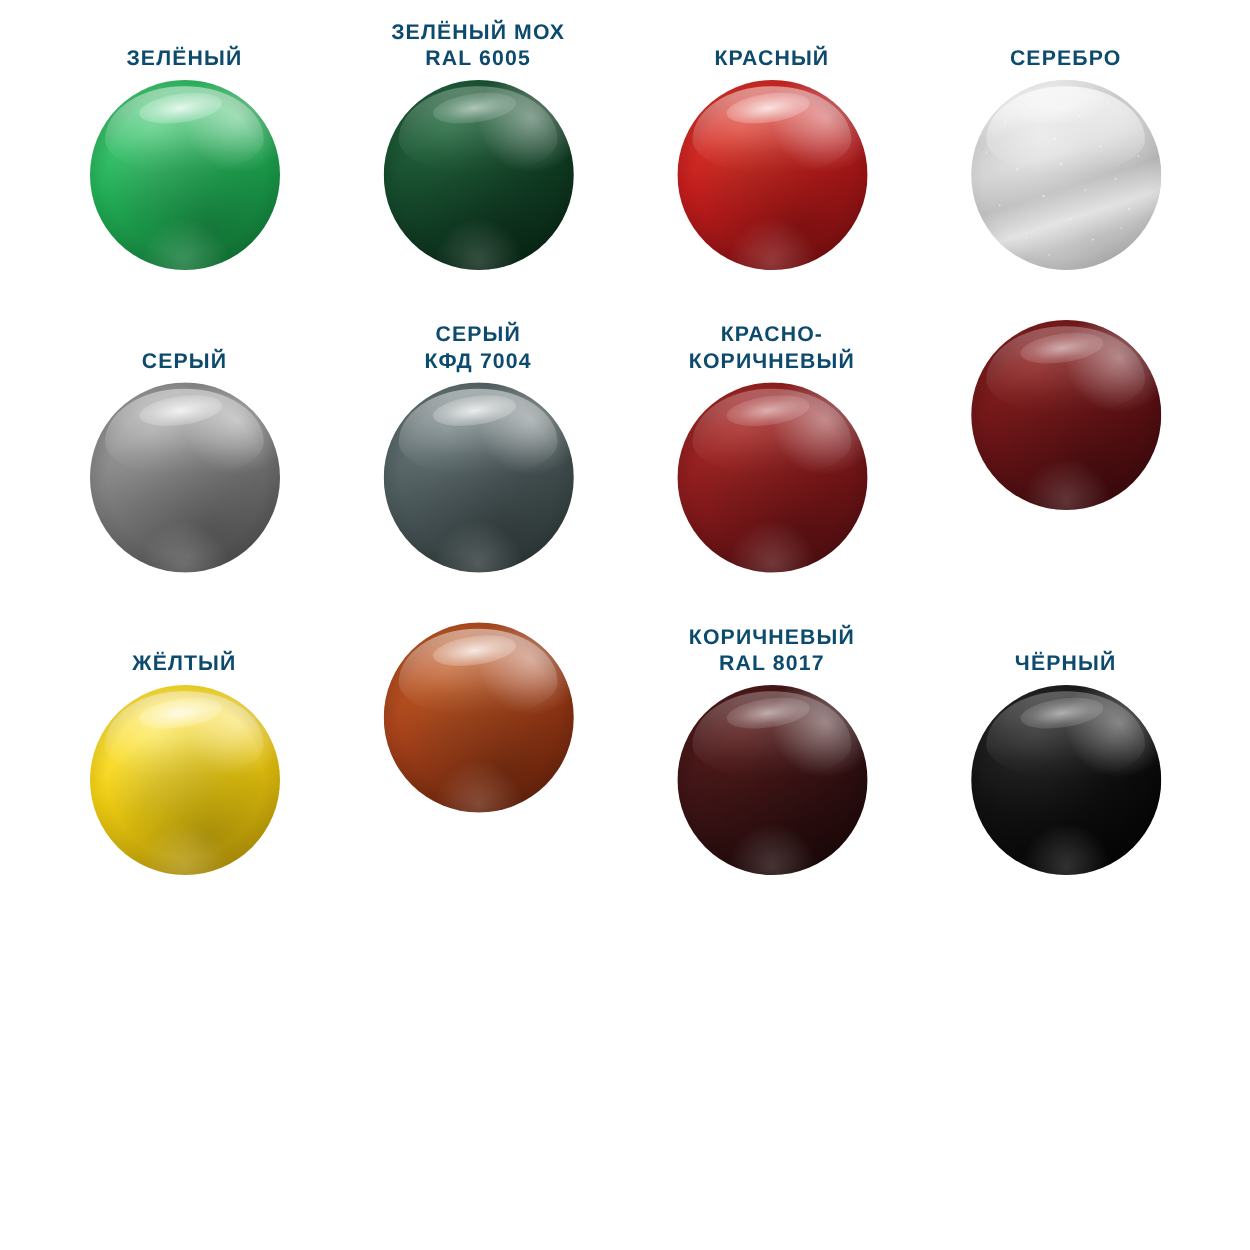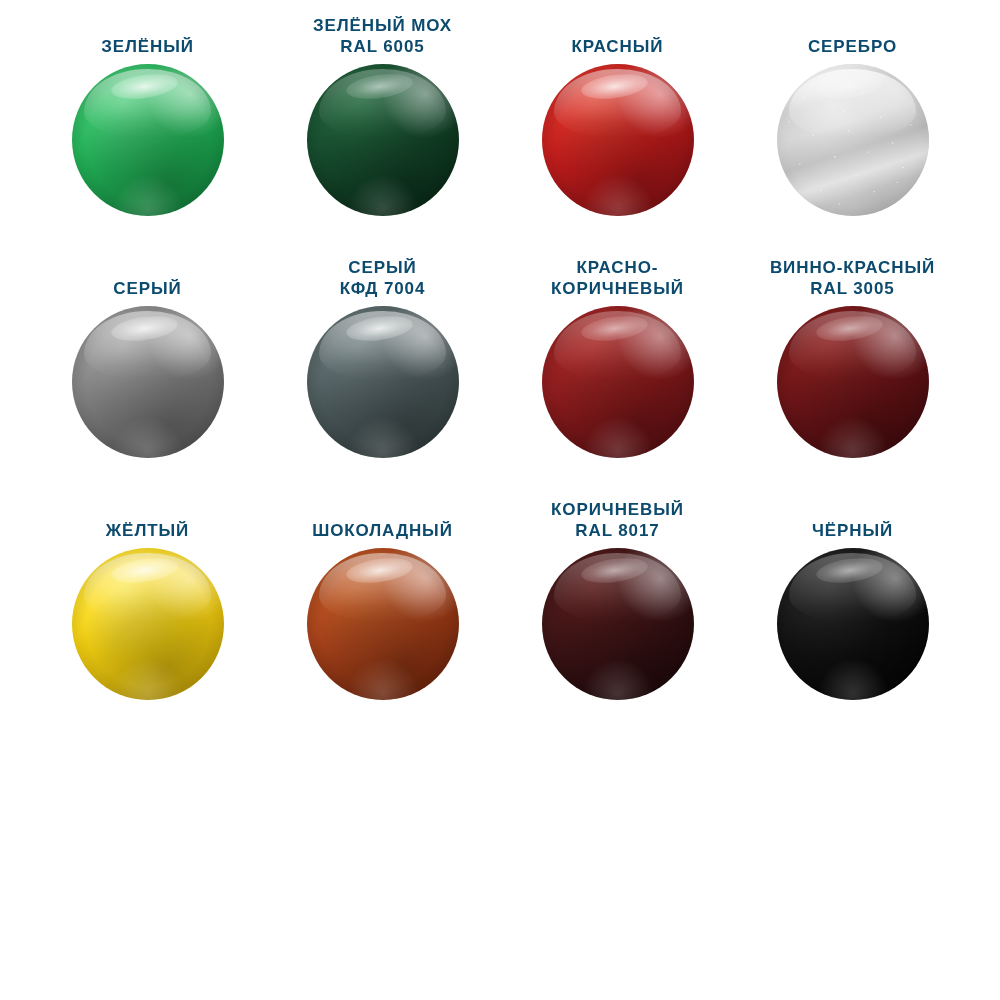--- a/index.html
+++ b/index.html
@@ -262,42 +262,39 @@
 КОРИЧНЕВЫЙ</div>
       <div class="swatch-wrap deep" style="--base: #8b1a1c; --lite: #a82b28; --dark: #5c0d11;">
         <div class="swatch">
           <div class="rim"></div>
           <div class="gloss"></div>
           <div class="spec"></div>
         </div>
       </div>
     </div>
     <div class="cell">
-      <div class="cell-label">ВИННО-КРАСНЫЙ
-RAL 3005</div>
       <div class="swatch-wrap deep" style="--base: #6d1417; --lite: #8c2221; --dark: #42080c;">
         <div class="swatch">
           <div class="rim"></div>
           <div class="gloss"></div>
           <div class="spec"></div>
         </div>
       </div>
     </div>
     <div class="cell">
       <div class="cell-label">ЖЁЛТЫЙ</div>
       <div class="swatch-wrap" style="--base: #f5d211; --lite: #fde959; --dark: #e0b706;">
         <div class="swatch">
           <div class="rim"></div>
           <div class="gloss"></div>
           <div class="spec"></div>
         </div>
       </div>
     </div>
     <div class="cell">
-      <div class="cell-label">ШОКОЛАДНЫЙ</div>
       <div class="swatch-wrap" style="--base: #a8421a; --lite: #c05c26; --dark: #772409;">
         <div class="swatch">
           <div class="rim"></div>
           <div class="gloss"></div>
           <div class="spec"></div>
         </div>
       </div>
     </div>
     <div class="cell">
       <div class="cell-label">КОРИЧНЕВЫЙ

